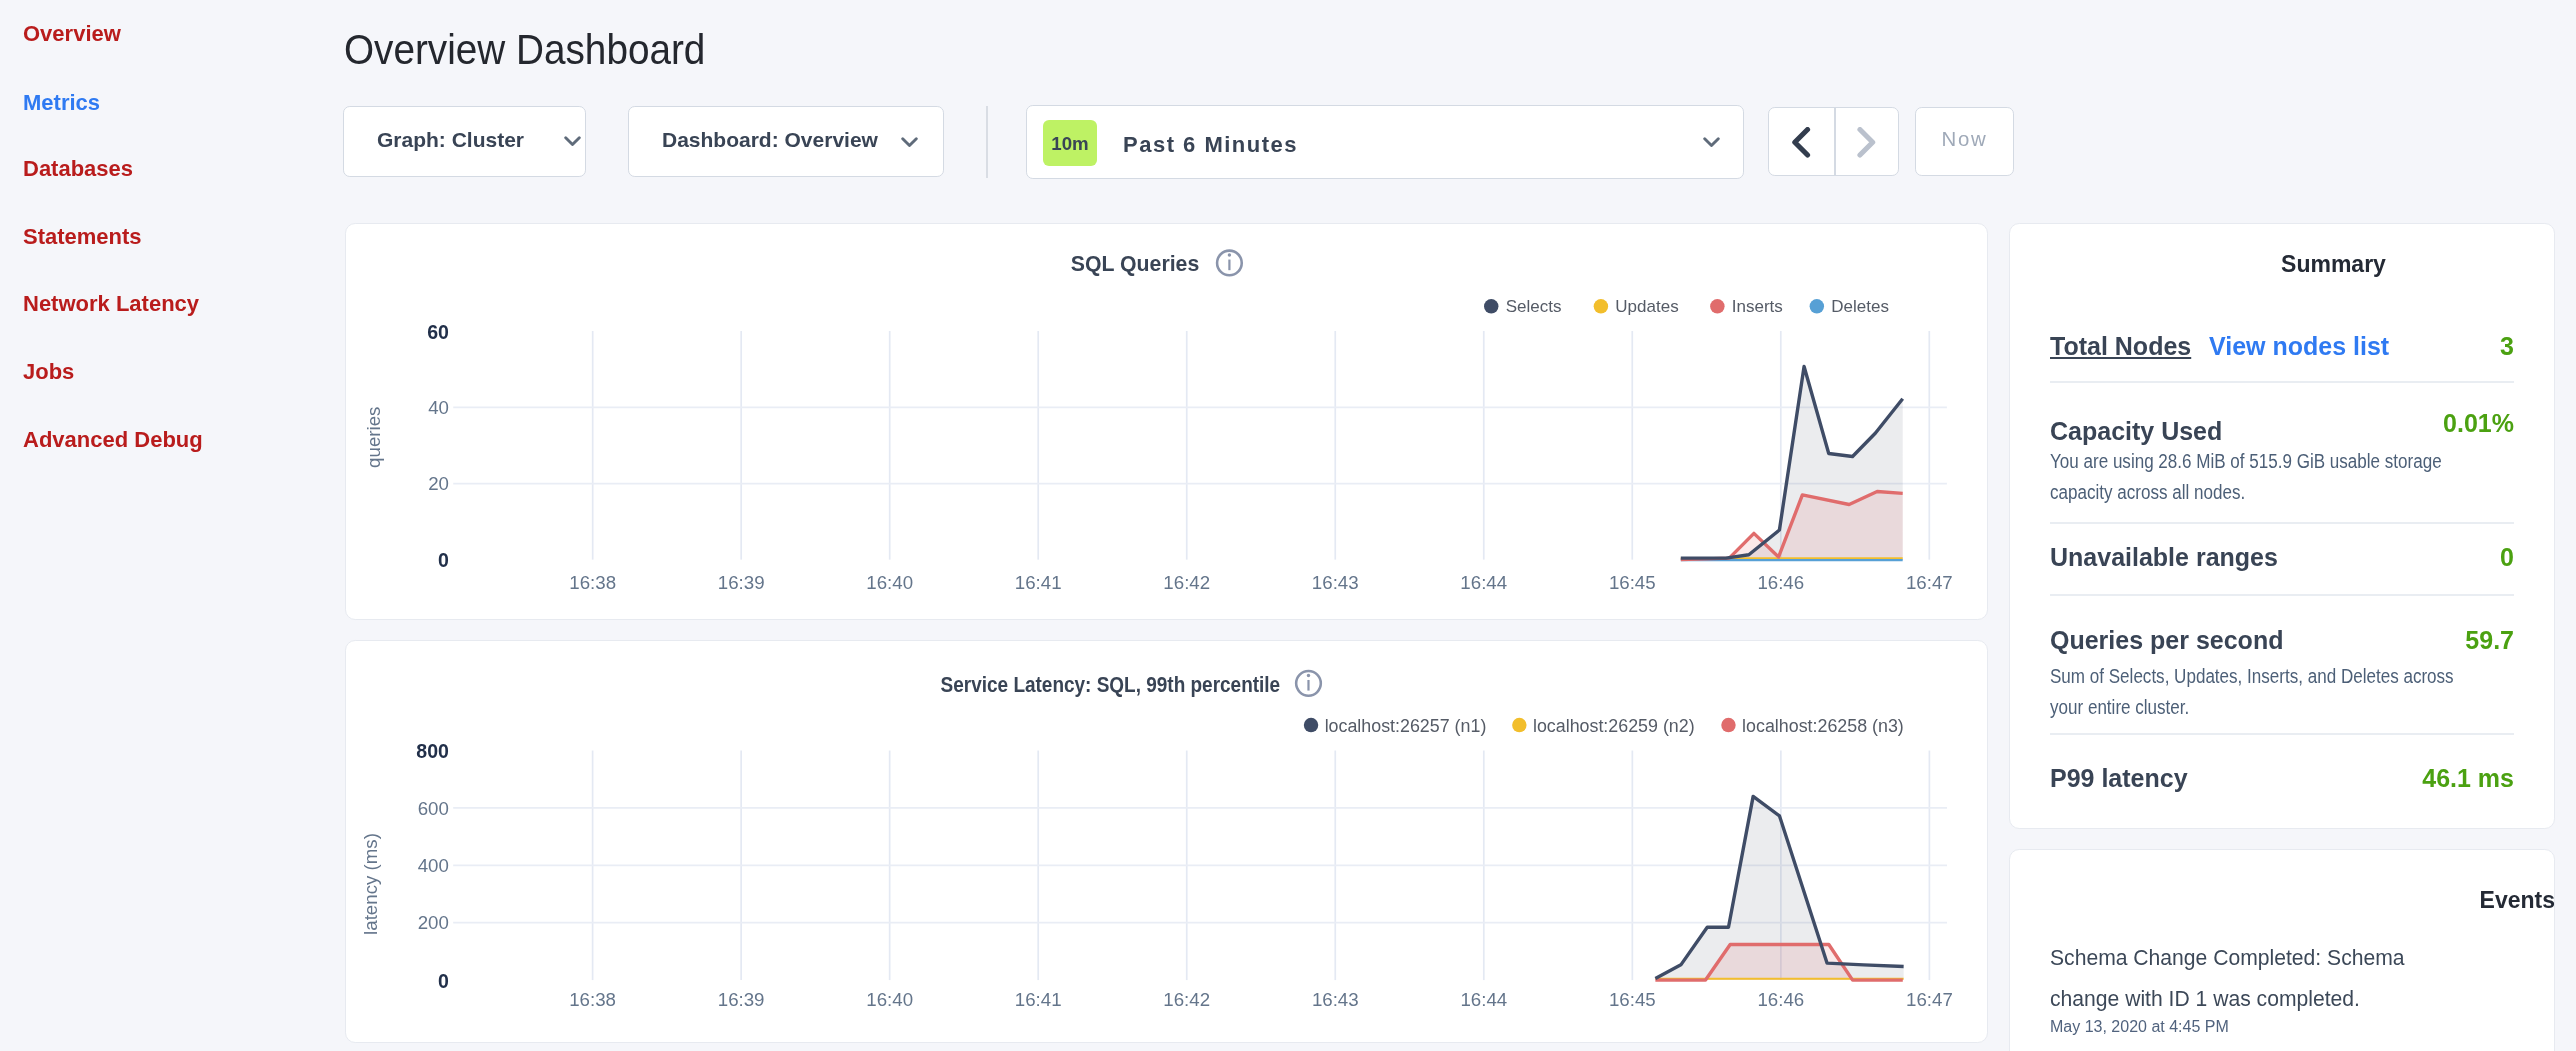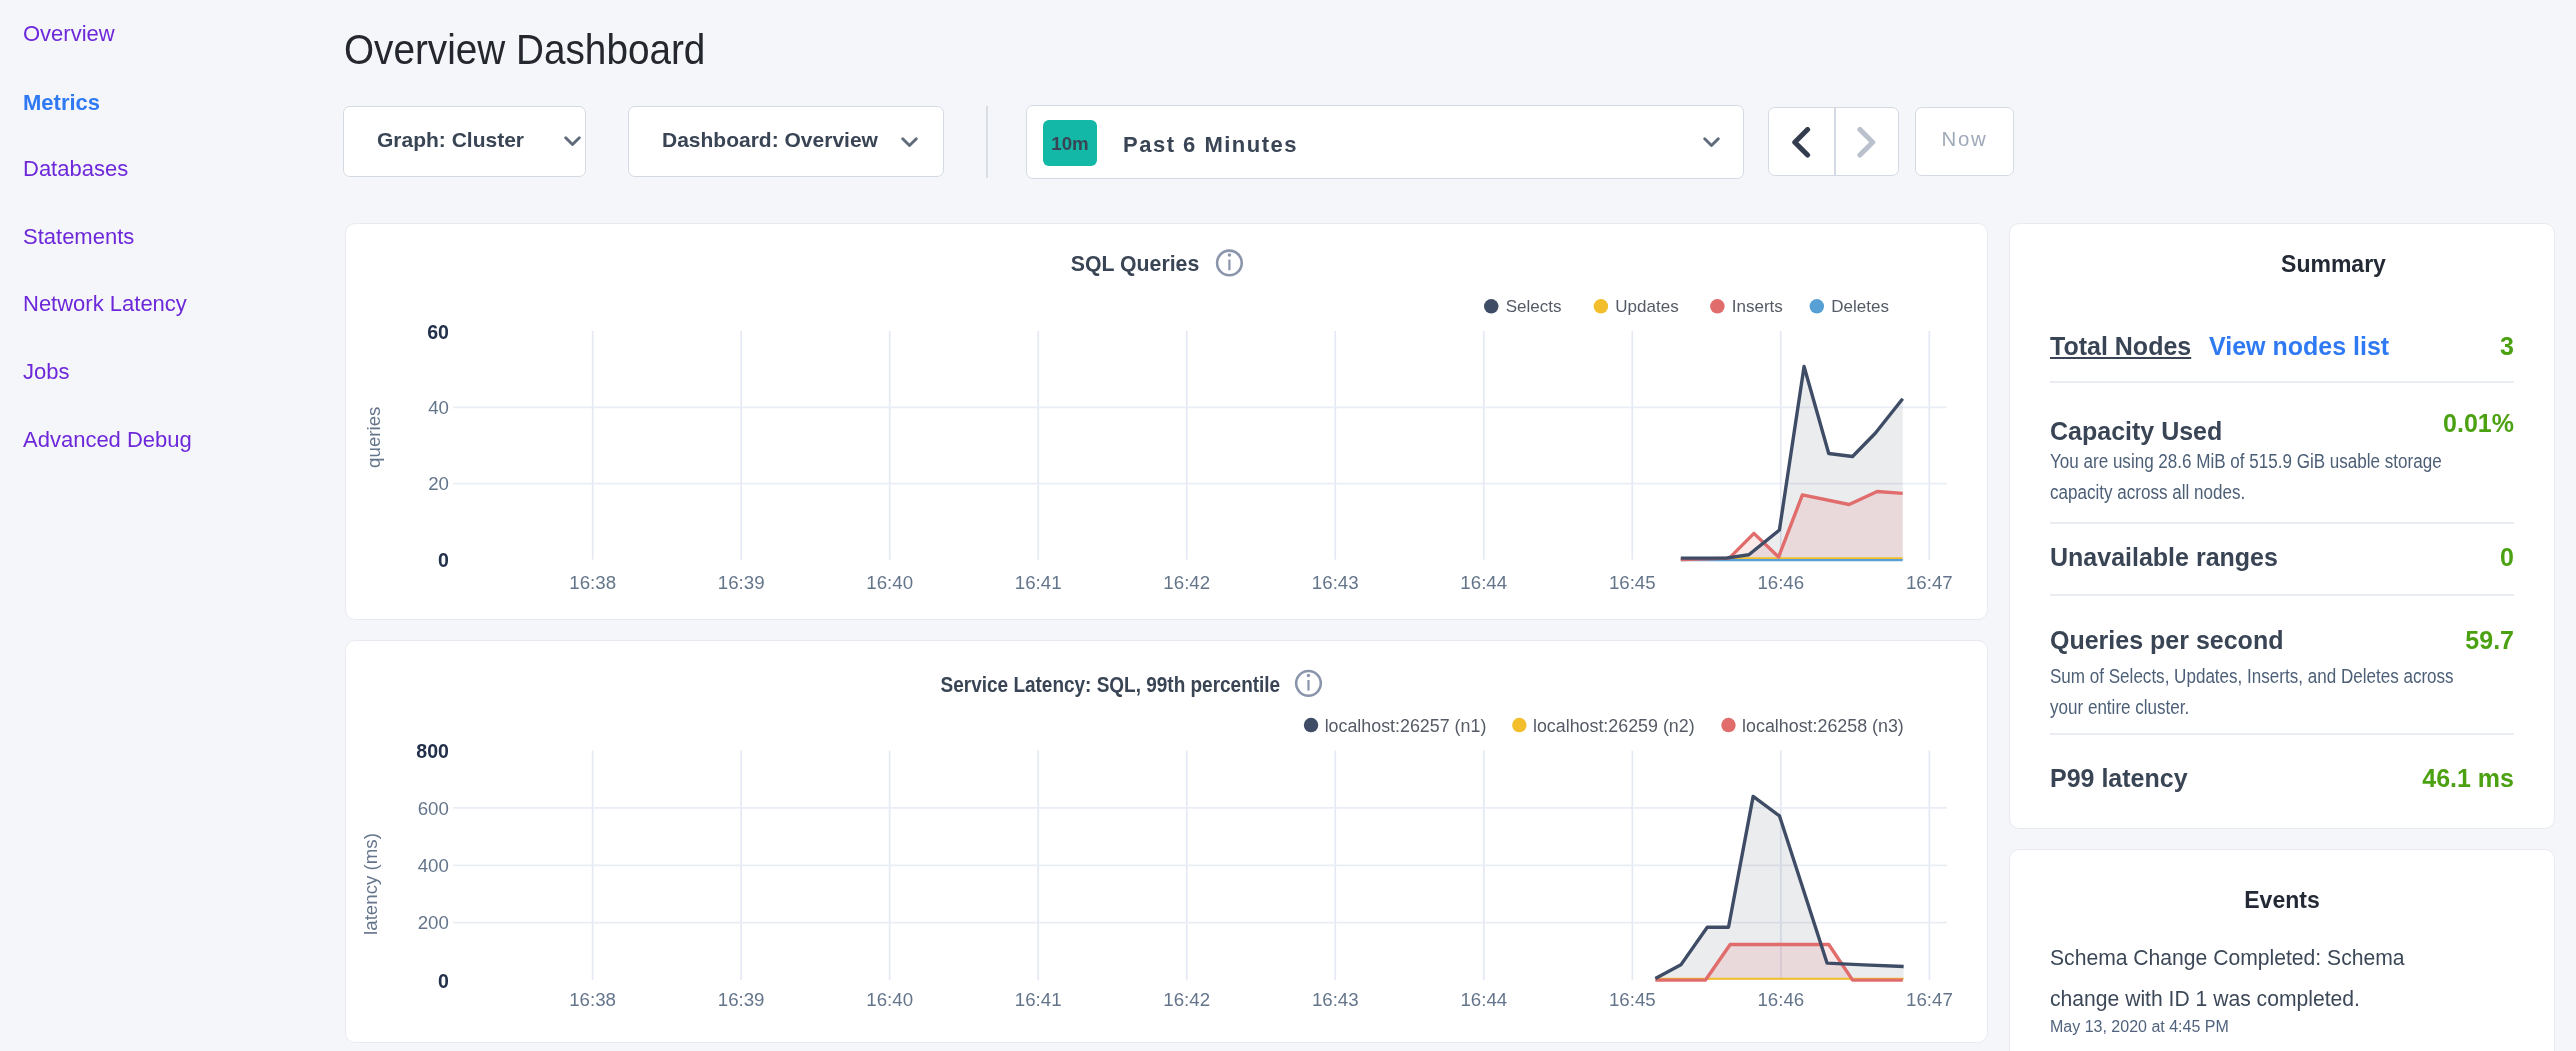--- a/index.html
+++ b/index.html
@@ -1,20 +1,20 @@
 <!DOCTYPE html>
 <html style="font-size:13.6px"><head>
 <meta charset="utf-8">
 <style>
 * { margin:0; padding:0; box-sizing:border-box; }
 html,body { width:2576px; height:1051px; overflow:hidden; }
 body { background:#f5f6fa; font-family:"Liberation Sans", sans-serif; position:relative; }
 .abs { position:absolute; }
 .panel { position:absolute; background:#fff; border:1.7px solid #e7eaf0; border-radius:10.2px; }
-.navitem { position:absolute; left:23px; font-size:22px; color:#6d28d9; line-height:22px; }
+.navitem { position:absolute; left:23px; font-size:22px; color:#b91c1c; line-height:22px;font-weight:bold; }
 .ddbox { position:absolute; background:#fff; border:1.7px solid #d4dae3; border-radius:6.8px; }
 .ddtext { position:absolute; font-size:21px; font-weight:bold; color:#394455; line-height:21px; }
 .gridlabel { font-size:22px; fill:#64758b; font-family:"Liberation Sans"; }
 .gridlabelB { font-size:23px; font-weight:bold; fill:#22304a; font-family:"Liberation Sans"; }
 .xlab { font-size:22px; fill:#64758b; font-family:"Liberation Sans"; }
 .legtext { font-size:20px; fill:#555b66; font-family:"Liberation Sans"; }
 .legtext2 { font-size:21px; fill:#555b66; font-family:"Liberation Sans"; }
 .slabel { position:absolute; font-size:25px; font-weight:bold; color:#394455; line-height:25px; }
 .svalue { position:absolute; right:62px; font-size:25px; font-weight:bold; color:#4ba111; line-height:25px; text-align:right; }
 .sdiv { position:absolute; left:41px; width:464px; height:1.7px; background:#e9edf2; }
@@ -40,21 +40,21 @@
 
 <div class="ddbox" style="left:628px; top:106px; width:316px; height:71px;"></div>
 <div class="ddtext" style="left:662px; top:129px;">Dashboard: Overview</div>
 <svg class="abs" style="left:901px; top:137px;" width="17" height="10.2" viewBox="0 0 20 12">
     <polyline points="2,2 10,10 18,2" fill="none" stroke="#5f6b7a" stroke-width="3.4" stroke-linecap="round" stroke-linejoin="round"></polyline>
   </svg>
 
 <div class="abs" style="left:986px; top:106px; width:1.7px; height:72px; background:#d9dde4;"></div>
 
 <div class="ddbox" style="left:1026px; top:105px; width:718px; height:74px;"></div>
-<div class="abs" style="left:1043px; top:120px; width:54px; height:46px; background:#14b8a6; border-radius:6px; text-align:center; line-height:48px; font-size:18.7px; font-weight:bold; color:#394455;">10m</div>
+<div class="abs" style="left:1043px; top:120px; width:54px; height:46px; background:#bef264; border-radius:6px; text-align:center; line-height:48px; font-size:18.7px; font-weight:bold; color:#394455;">10m</div>
 <div class="ddtext" style="left:1123px; top:134px; font-size:22px; letter-spacing:1.5px; line-height:22px;">Past 6 Minutes</div>
 <svg class="abs" style="left:1703px; top:137px;" width="17" height="10.2" viewBox="0 0 20 12">
     <polyline points="2,2 10,10 18,2" fill="none" stroke="#5f6b7a" stroke-width="3.4" stroke-linecap="round" stroke-linejoin="round"></polyline>
   </svg>
 
 <div class="ddbox" style="left:1768px; top:107px; width:131px; height:69px;"></div>
 <div class="abs" style="left:1834px; top:108px; width:1.7px; height:67px; background:#d4dae3;"></div>
 <svg class="abs" style="left:1788px; top:127px;" width="25.5" height="34" viewBox="0 0 30 40">
     <polyline points="23,3 8,18 23,33" fill="none" stroke="#333d4e" stroke-width="6" stroke-linecap="round" stroke-linejoin="round"></polyline>
   </svg>
@@ -184,16 +184,16 @@
 
 <div class="slabel" style="left:2050px; top:628px;text-align:center;">Queries per second</div>
 <div class="svalue" style="top:628px;">59.7</div>
 <div class="abs" style="left:2050px; top:661px; font-size:19.6px; color:#4c5f77; line-height:31px; transform:scaleX(0.87); transform-origin:0 0; white-space:nowrap;">Sum of Selects, Updates, Inserts, and Deletes across<br>your entire cluster.</div>
 <div class="sdiv" style="left:2050px; top:733px;"></div>
 
 <div class="slabel" style="left:2050px; top:766px;">P99 latency</div>
 <div class="svalue" style="top:766px;">46.1 ms</div>
 
 <div class="panel" style="left:2009px; top:849px; width:546px; height:340px;"></div>
-<div class="abs" style="left:2009px; top:889px; width:546px; text-align:center; font-size:23px; font-weight:bold; color:#242a35; line-height:23px;">Events</div>
+<div class="abs" style="left:2009px; top:889px; width:546px; text-align:right; font-size:23px; font-weight:bold; color:#242a35; line-height:23px;">Events</div>
 <div class="abs" style="left:2050px; top:937px; font-size:22px; color:#3c4858; line-height:41px; transform:scaleX(0.96); transform-origin:0 0; white-space:nowrap;">Schema Change Completed: Schema<br>change with ID 1 was completed.</div>
 <div class="abs" style="left:2050px; top:1017px; font-size:16px; color:#51637e; line-height:19.6px;">May 13, 2020 at 4:45 PM</div>
 
 
 </body></html>

